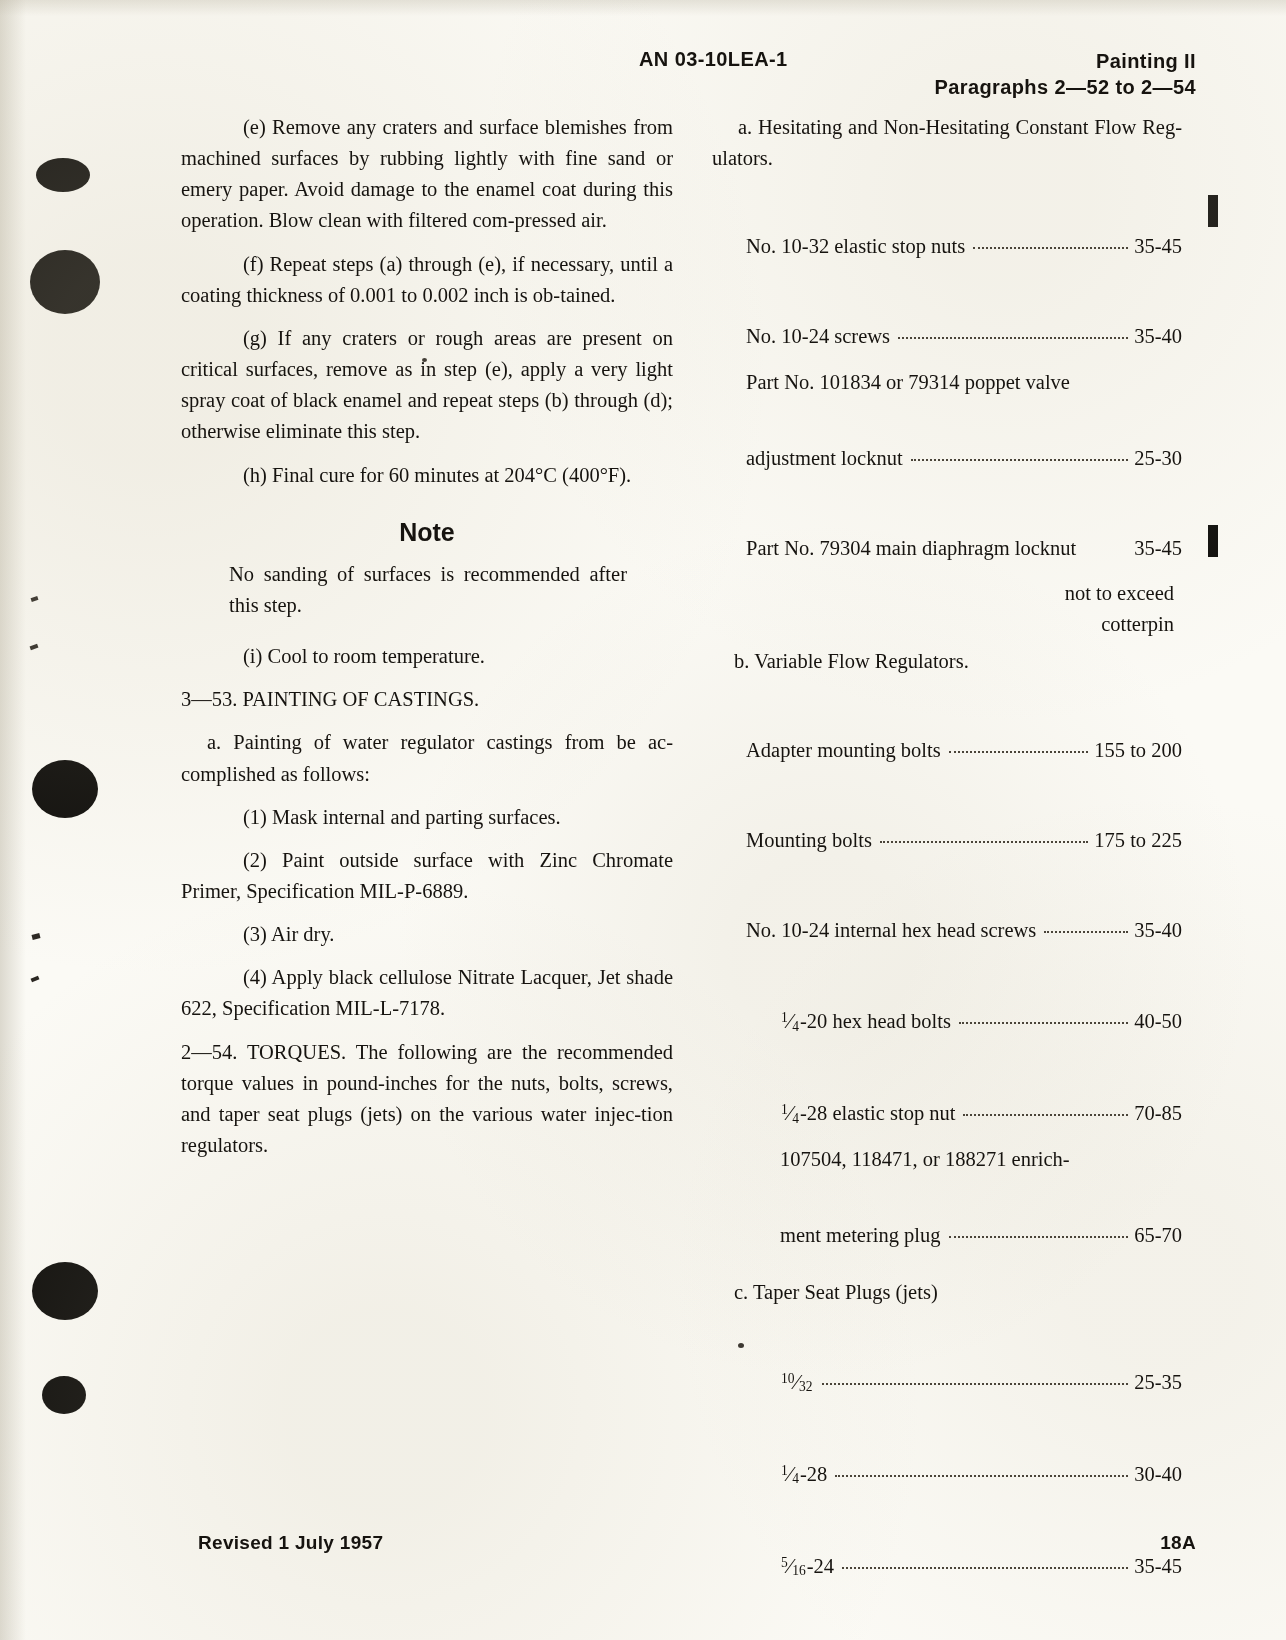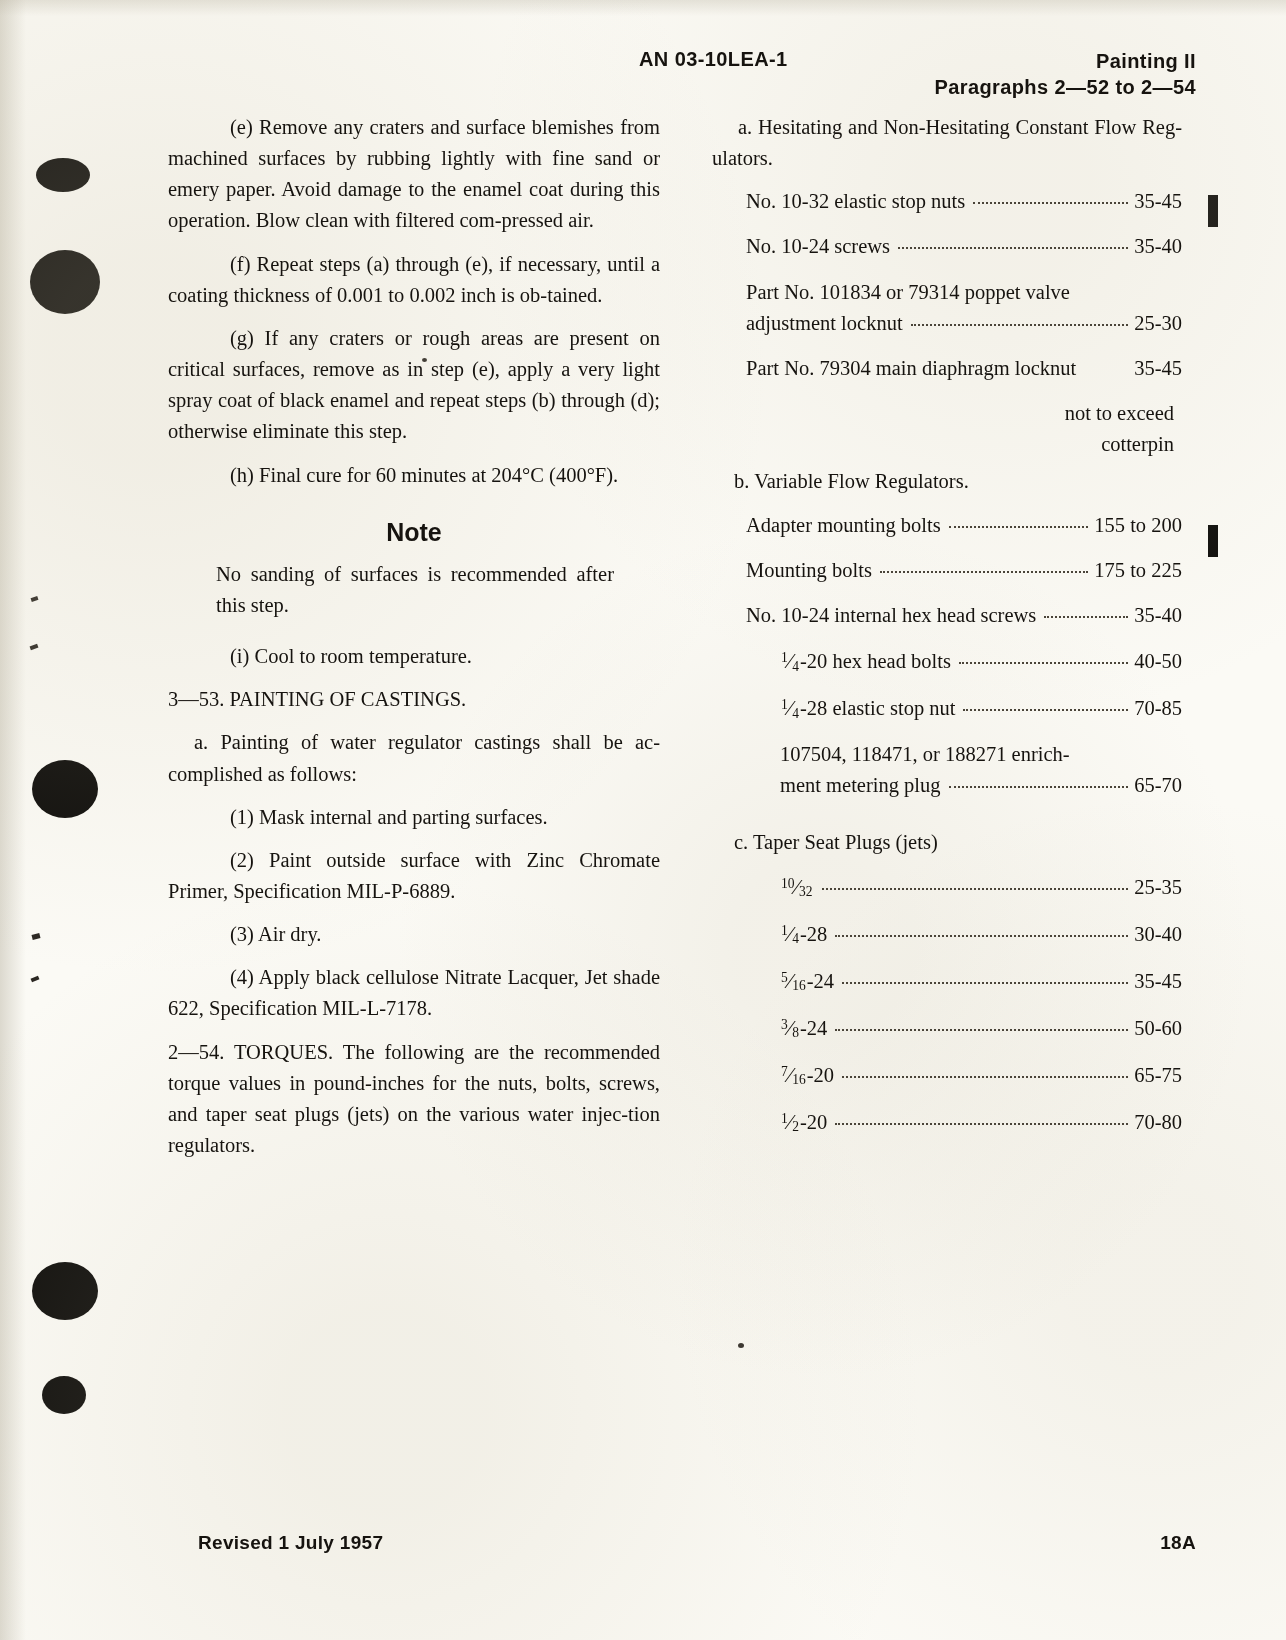--- a/index.html
+++ b/index.html
@@ -100,21 +100,21 @@
 
   
   .col {
     position: absolute;
     top: 112px;
     width: 492px;
     font-size: 20.5px;
     line-height: 1.52;
     z-index: 5;
   }
-  .col-left  { left: 168px; }
+  .col-left  { left: 181px; }
   .col-right { left: 712px; width: 470px; }
 
   p.body {
     margin: 0 0 12px 0;
     text-align: justify;
     text-justify: inter-word;
     hyphens: manual;
   }
   p.body.indent { text-indent: 62px; }
   p.body.indent-sm { text-indent: 26px; }
@@ -149,21 +149,21 @@
   }
   .spec-head.nohang { text-indent: 0; padding-left: 22px; }
 
   .spec-row {
     display: flex;
     align-items: baseline;
     margin: 0 0 14px 0;
     padding-left: 34px;
   }
   .spec-row.deep { padding-left: 68px; }
-  .spec-label { white-space: nowrap; }
+  .spec-label { white-space: nowrap; margin-top: 45px; }
   .leader {
     flex: 1 1 auto;
     margin: 0 6px 0 8px;
     position: relative;
     top: -4px;
     border-bottom: 2px dotted #4a4439;
     min-width: 14px;
     height: 2px;
   }
   .spec-val {
@@ -263,21 +263,21 @@
     <p class="body indent">(g) If any craters or rough areas are present on critical surfaces, remove as in step (e), apply a very light spray coat of black enamel and repeat steps (b) through (d); otherwise eliminate this step.</p>
     <p class="body indent nojust">(h) Final cure for 60 minutes at 204°C (400°F).</p>
 
     <div class="note-head">Note</div>
     <p class="note-body">No sanding of surfaces is recommended after this step.</p>
 
     <p class="body indent nojust">(i) Cool to room temperature.</p>
 
     <p class="body sec-head nojust">3—53. PAINTING OF CASTINGS.</p>
 
-    <p class="body indent-sm">a. Painting of water regulator castings shall be ac-complished as follows:</p>
+    <p class="body indent-sm">a. Painting of water regulator castings from be ac-complished as follows:</p>
 
     <p class="body indent nojust">(1) Mask internal and parting surfaces.</p>
     <p class="body indent">(2) Paint outside surface with Zinc Chromate Primer, Specification MIL-P-6889.</p>
     <p class="body indent nojust">(3) Air dry.</p>
     <p class="body indent gap-xl">(4) Apply black cellulose Nitrate Lacquer, Jet shade 622, Specification MIL-L-7178.</p>
 
     <p class="body">2—54. TORQUES. The following are the recommended torque values in pound-inches for the nuts, bolts, screws, and taper seat plugs (jets) on the various water injec-tion regulators.</p>
   </div>
 
   <div class="col col-right">

